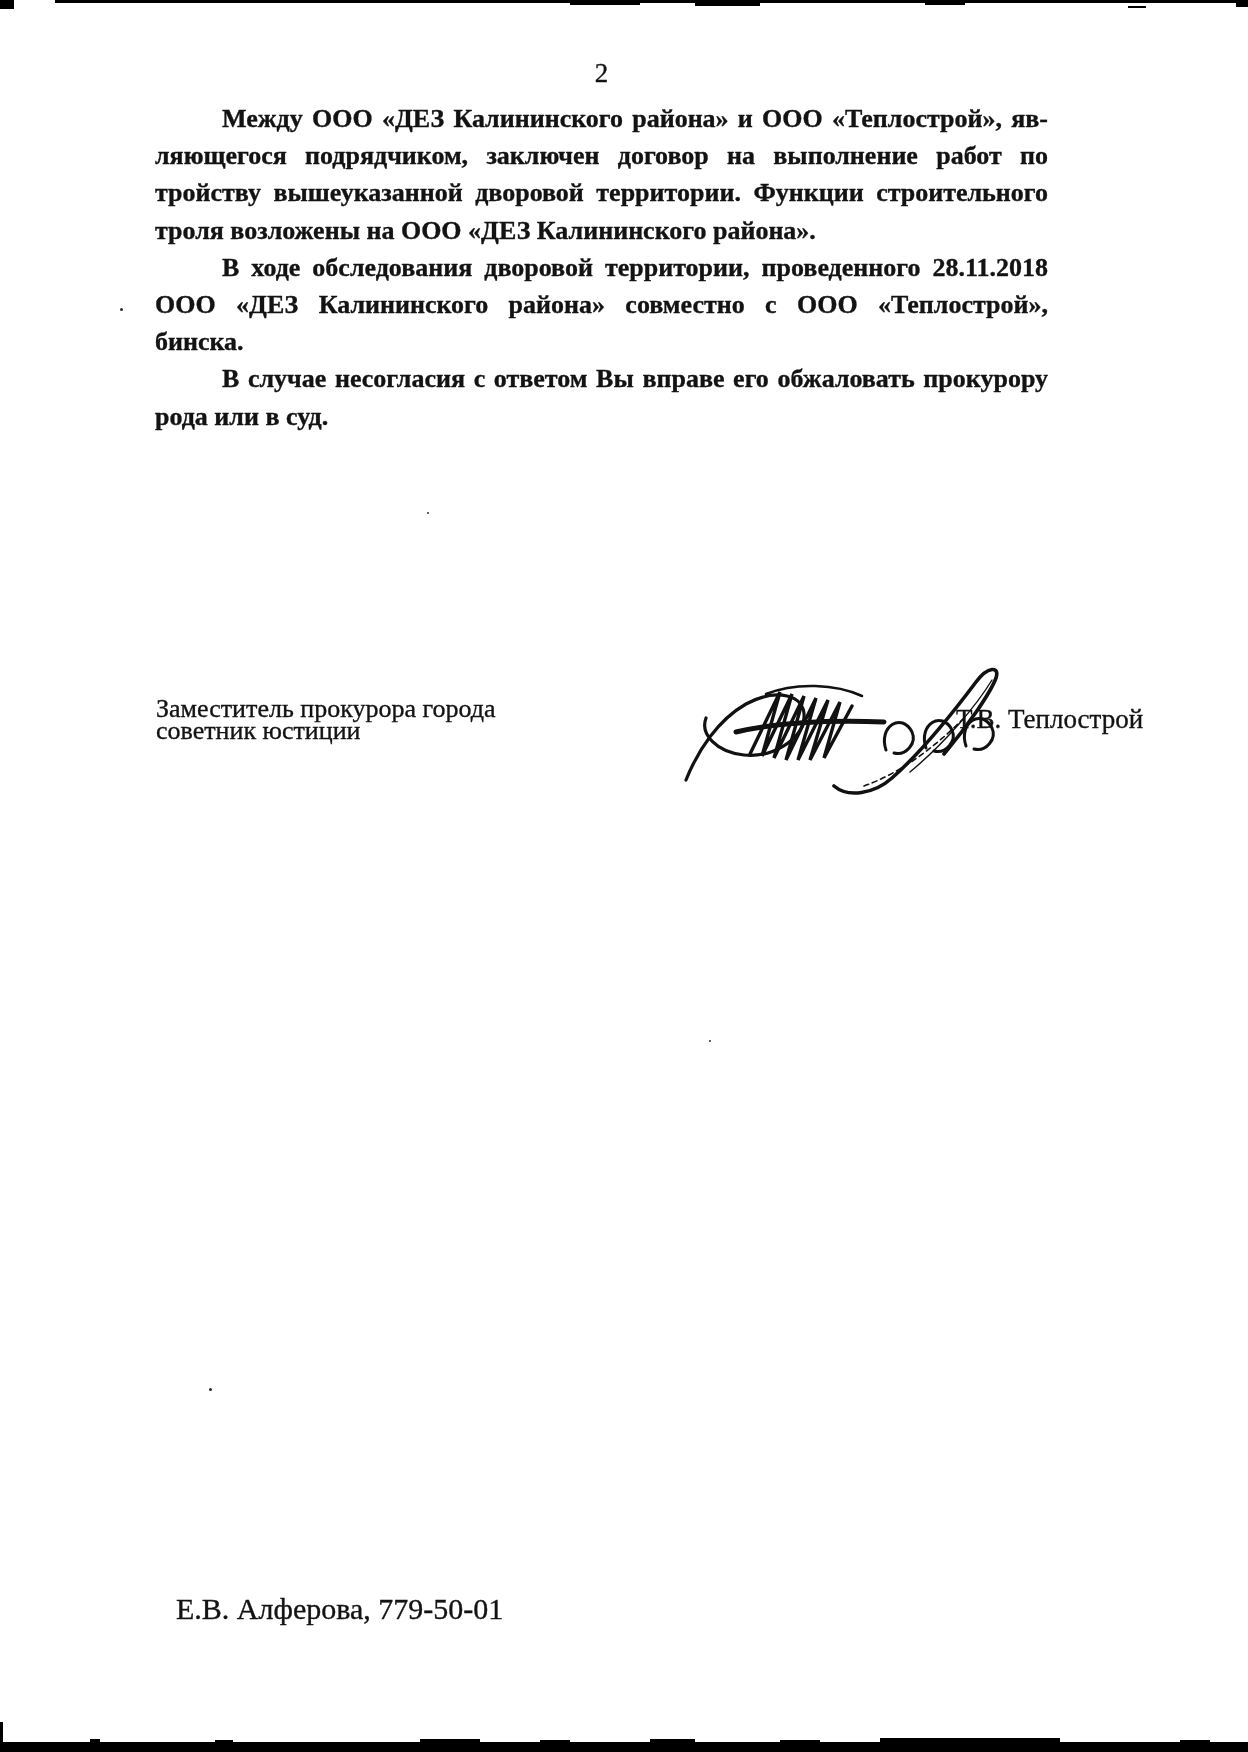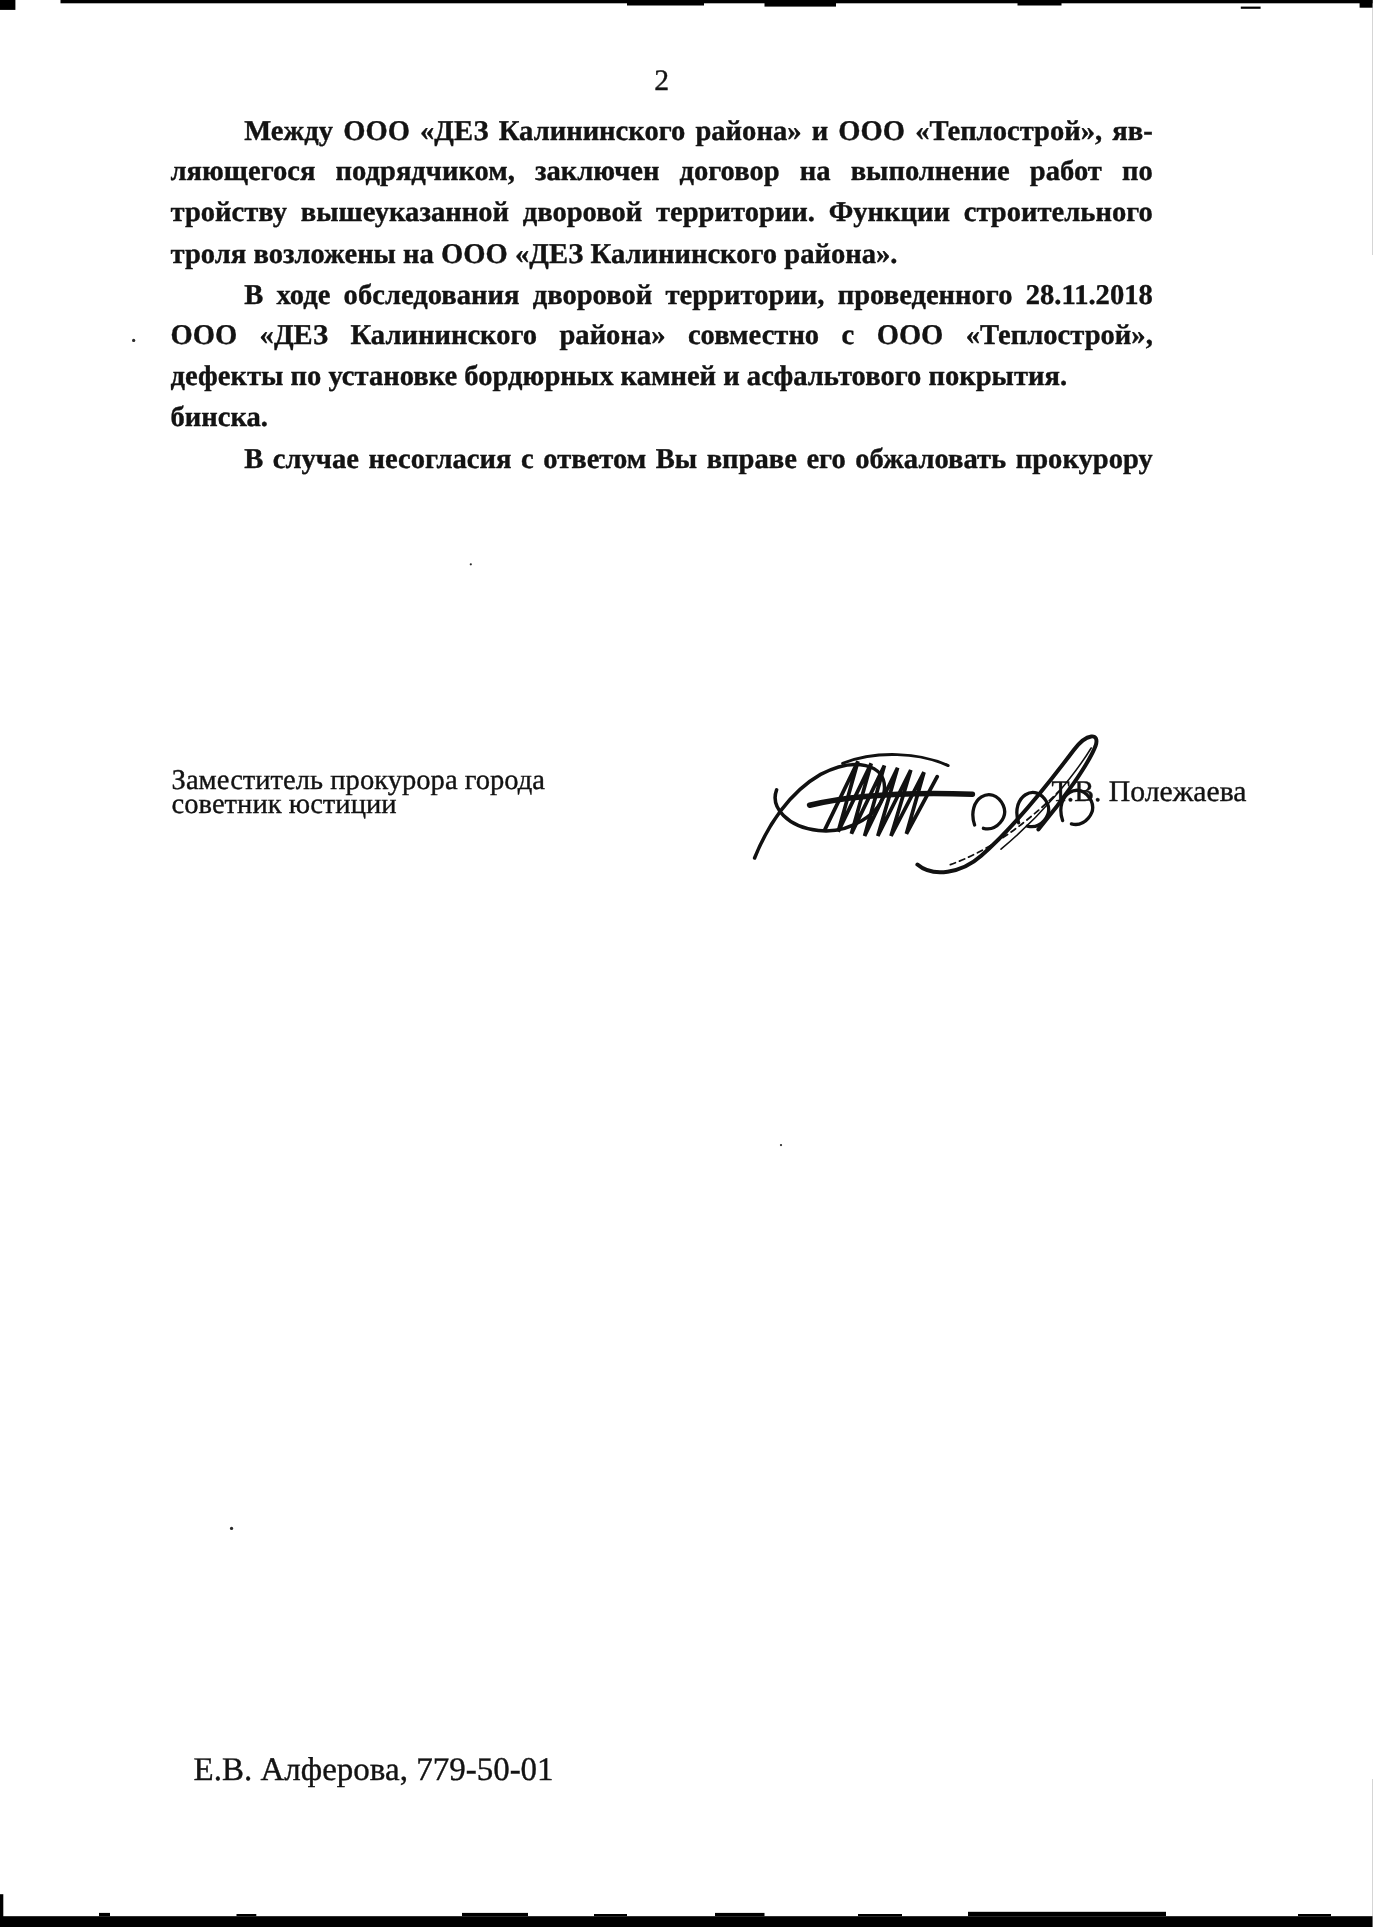--- a/index.html
+++ b/index.html
@@ -76,27 +76,27 @@
   <div class="body-text">
     <div>
       <div class="text-line first">Между ООО «ДЕЗ Калининского района» и ООО «Теплострой», яв-</div>
       <div class="text-line">ляющегося подрядчиком, заключен договор на выполнение работ по благоус-</div>
       <div class="text-line">тройству вышеуказанной дворовой территории. Функции строительного кон-</div>
       <div class="text-line para-end">троля возложены на ООО «ДЕЗ Калининского района».</div>
     </div>
     <div>
       <div class="text-line first">В ходе обследования дворовой территории, проведенного 28.11.2018</div>
       <div class="text-line">ООО «ДЕЗ Калининского района» совместно с ООО «Теплострой», выявлены</div>
-      <div class="text-line para-end">дефекты по установке бордюрных камней и асфальтового покрытия.</div>
     </div>
     <div>
       <div class="text-line para-end">бинска.</div>
     </div>
     <div>
       <div class="text-line first">В случае несогласия с ответом Вы вправе его обжаловать прокурору го-</div>
+      <div class="text-line para-end">рода или в суд.</div>
     </div>
   </div>
 
   <div>
     <div class="sig-position-1">Заместитель прокурора города</div>
     <div class="sig-position-2">советник юстиции</div>
 
     <svg class="signature-svg" viewBox="0 0 380 180" fill="none" stroke="#111" stroke-linecap="round">
 
       <path stroke-width="3.2" d="M 38 158 C 50 128 70 98 98 82 C 128 66 158 72 156 96 C 154 118 124 136 96 133 C 68 130 52 112 58 96"></path>
@@ -105,21 +105,21 @@
       <path stroke-width="5" d="M 88 110 C 130 100 180 98 236 100"></path>
       <path stroke-width="2.6" d="M 118 72 C 148 60 188 62 214 74"></path>
 
       <path stroke-width="3" d="M 238 128 c -8 -24 16 -38 26 -18 c 5 11 -6 24 -18 21 m 32 -5 c -8 -24 16 -38 26 -18 c 5 11 -6 24 -18 21 m 32 -5 c -8 -24 16 -38 26 -18 c 5 11 -6 24 -18 21"></path>
 
       <path stroke-width="3.6" d="M 296 132 C 318 106 342 72 348 56 C 352 44 340 44 328 60 C 310 84 278 126 244 156 C 226 172 200 176 186 164"></path>
       <path stroke-width="1.4" d="M 344 58 C 328 84 298 120 262 150"></path>
       <path stroke-width="1.6" stroke-dasharray="5 4" d="M 316 96 C 284 128 250 152 216 164"></path>
     </svg>
 
-    <div class="signer-name">Т.В. Полежаева</div>
+    <div class="signer-name">Т.В. Теплострой</div>
   </div>
 
   <div class="speck" style="left:120px; top:308px; width:3px; height:3px;"></div>
   <div class="speck" style="left:427px; top:512px; width:2px; height:2px;"></div>
   <div class="speck" style="left:709px; top:1040px; width:2px; height:2px;"></div>
   <div class="speck" style="left:209px; top:1388px; width:3px; height:3px;"></div>
 
   <div class="footer-executor">Е.В. Алферова, 779-50-01</div>
 
   <div class="artifact" style="left:0; top:1722px; width:3px; height:30px;"></div>

